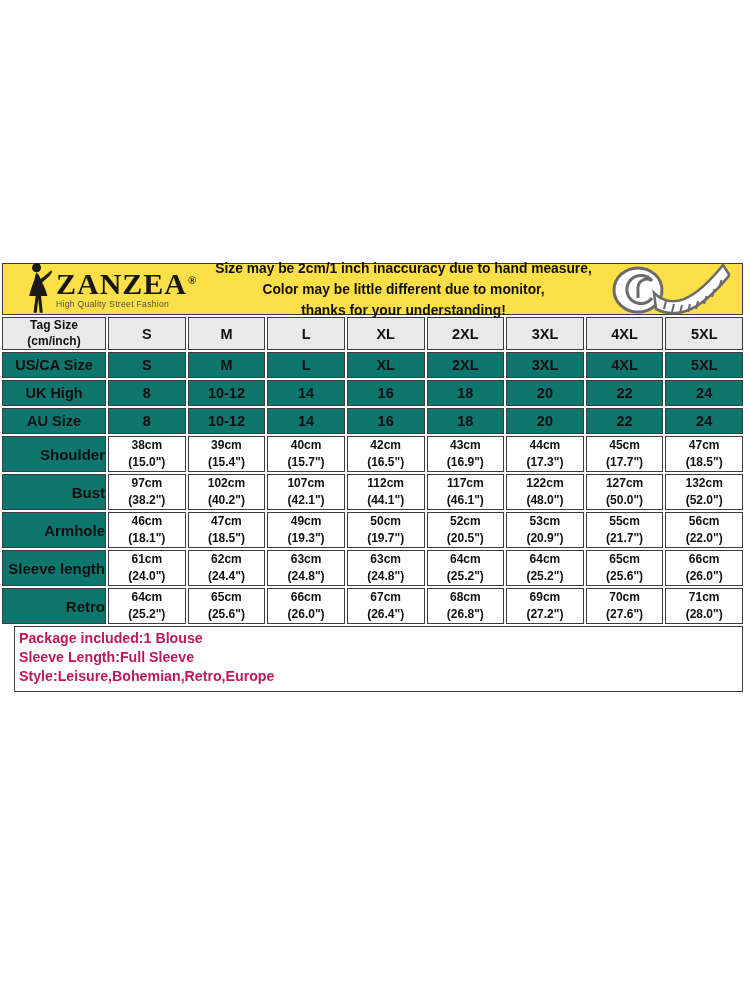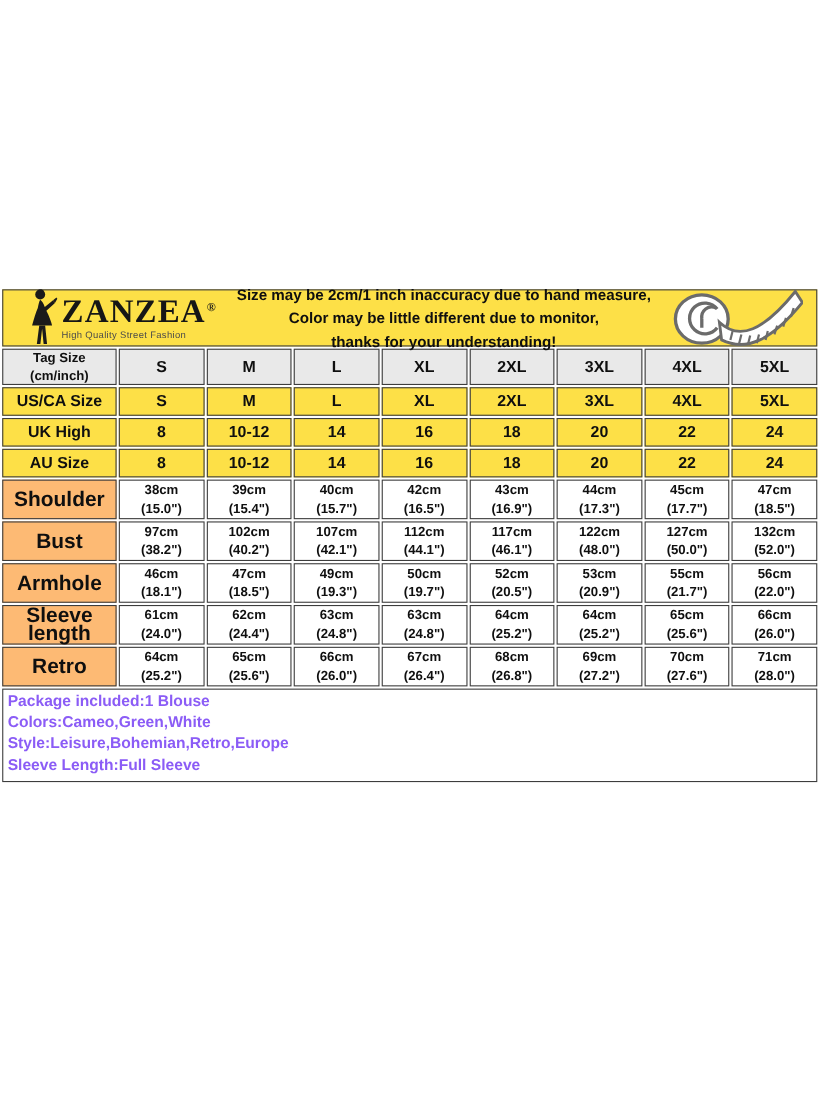--- a/index.html
+++ b/index.html
@@ -14,28 +14,28 @@
   .tagline{font-size:8.6px;font-weight:normal;color:#4a4a4a;letter-spacing:0.3px;white-space:nowrap;margin-top:1px;}
   .disc{flex:1;text-align:center;font-weight:bold;font-size:13.8px;line-height:21px;color:#0f0f0f;}
   .tape{flex:0 0 auto;margin-right:12px;}
 
   
   .tbl{border-collapse:separate;border-spacing:2px;table-layout:fixed;width:745px;margin:0 -2px;}
   .tbl td{box-sizing:border-box;border:1px solid #3d3d3d;text-align:center;vertical-align:middle;font-weight:bold;padding:0;background:#fff;color:#0f0f0f;}
   .col-label{width:104px;}
   .hrow td{background:#e9e9e9;font-size:14.5px;}
   .row-tag td{height:32px;}
-  .srow td{height:26px;background:#fde047;font-size:14.5px;}
+  .srow td{height:26px;background:#0f766e;font-size:14.5px;}
   .mrow td{height:35px;font-size:12px;line-height:17px;}
-  .mrow td.lbl{background:#fdba74;font-size:19px;}
+  .mrow td.lbl{background:#0f766e;font-size:15px;text-align:right;}
   .two span{display:block;line-height:15.5px;font-size:12px;}
   .c{display:block;}
 
   
-  .foot{box-sizing:border-box;border:1px solid #3d3d3d;padding:2px 4px 4px;font-weight:bold;font-size:14.2px;line-height:19.2px;color:#8b5cf6;background:#fff;}
+  .foot{box-sizing:border-box;border:1px solid #3d3d3d;padding:2px 4px 4px;font-weight:bold;font-size:14.2px;line-height:19.2px;color:#be185d;background:#fff;margin-left:12px;}
 </style>
 </head>
 <body>
 
 <div class="sheet">
 
   <div class="hdr">
     <div class="logo">
       <svg width="26" height="58" viewBox="0 0 30 62">
         <g fill="#1a1a1a">
@@ -312,18 +312,17 @@
       <td>
             <span class="c">71cm</span>
             <span class="c">(28.0")</span>
           </td>
     </tr>
   </tbody>
     </table>
 
   <div class="foot">
     <div>Package included:1 Blouse</div>
-    <div>Colors:Cameo,Green,White</div>
+    <div>Sleeve Length:Full Sleeve</div>
     <div>Style:Leisure,Bohemian,Retro,Europe</div>
-    <div>Sleeve Length:Full Sleeve</div>
   </div>
 
 </div>
 
 </body></html>

